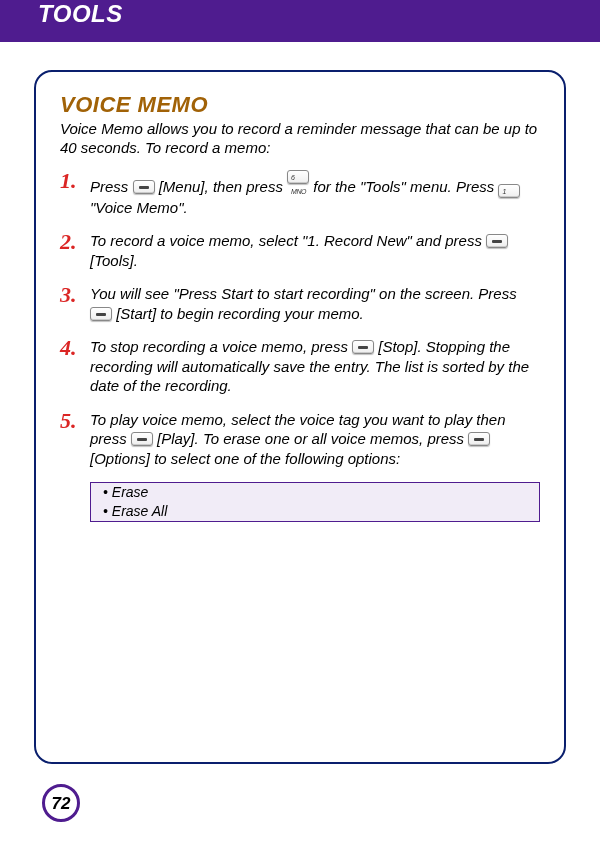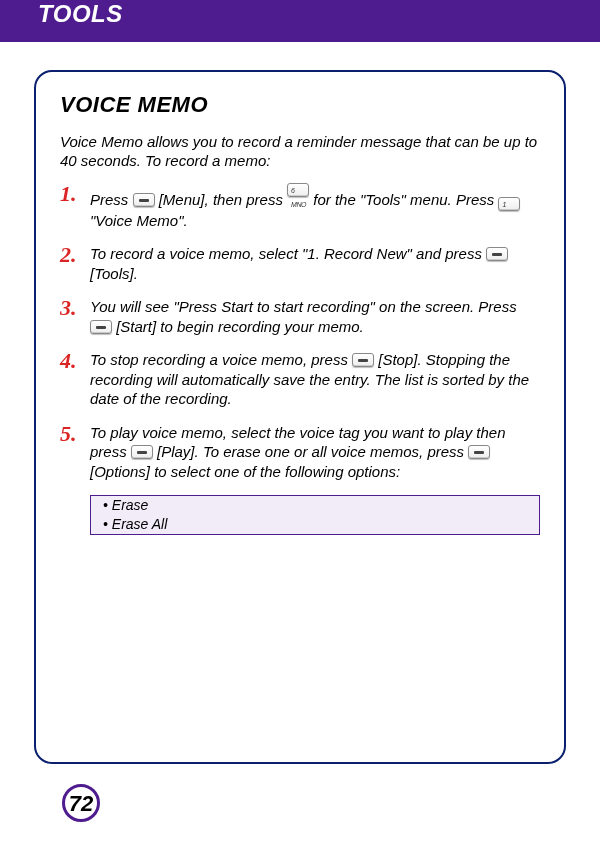--- a/index.html
+++ b/index.html
@@ -32,25 +32,25 @@
   }
   .card {
     border: 2.5px solid #0a1f6d;
     border-radius: 18px;
     padding: 20px 24px 24px 24px;
     height: 694px;
     position: relative;
     background: #fff;
   }
   .section-title {
-    color: #000000;
+    color: #a16207;
     font-weight: 700;
     font-size: 22px;
     letter-spacing: 0.5px;
-    margin-bottom: 15px;
+    margin-bottom: 2px;
     font-stretch: condensed;
   }
   .intro {
     font-size: 15px;
     font-stretch: condensed;
     line-height: 1.25;
     color: #000;
     margin-bottom: 12px;
   }
   ol.steps {
@@ -115,31 +115,31 @@
     padding: 0 12px;
     font-size: 14px;
     font-stretch: condensed;
     line-height: 1.35;
   }
   .options-box .opt::before {
     content: "• ";
   }
   .page-num {
     position: absolute;
-    left: 62px;
+    left: 42px;
     top: 784px;
     width: 38px;
     height: 38px;
     border: 3px solid #4f1c8f;
     border-radius: 50%;
     text-align: center;
     line-height: 33px;
     font-weight: 700;
     font-style: italic;
-    font-size: 22px;
+    font-size: 17px;
     color: #000;
     background: #fff;
   }
 </style>
 </head>
 <body>
 
 <div class="header">
   <div class="header-title">TOOLS</div>
   <div class="header-sub"></div>

